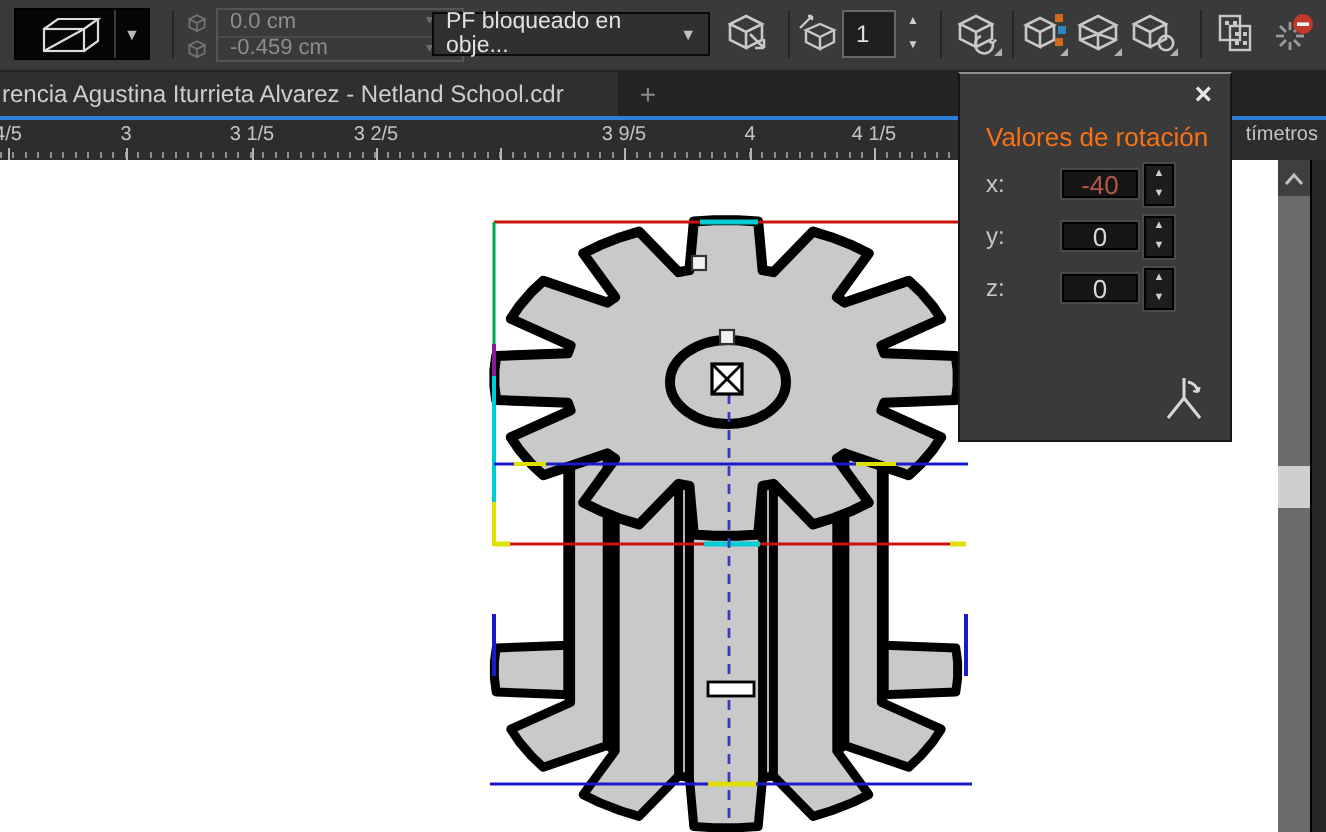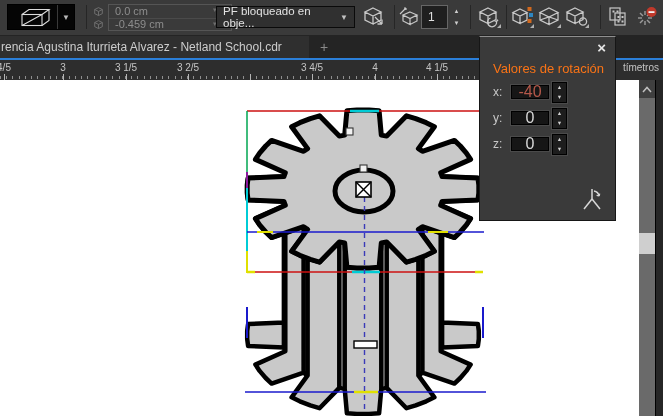--- a/index.html
+++ b/index.html
@@ -45,21 +45,21 @@
   .vs-up { position:absolute; left:0; top:0; width:16px; height:18px; background:#3f3f3f; display:flex; align-items:center; justify-content:center; }
   .vs-thumb { position:absolute; left:0; top:153px; width:16px; height:21px; background:#cfcfcf; }
   .edge-strip { position:absolute; left:655px; top:80px; width:8px; height:336px; background:#262626; border-left:1px solid #000; }
   
   .panel { position:absolute; left:479px; top:36px; width:137px; height:185px; background:#3a3a3a;
     border:1px solid #161616; border-top:1px solid #8f8f8f; z-index:10; }
   .panel-close { position:absolute; right:9px; top:3px; color:#e6e6e6; font-size:15px; font-weight:bold; line-height:16px; }
   .panel-title { position:absolute; left:13px; top:24px; font-size:13px; color:#f97316; }
   .rot-row { position:absolute; left:13px; height:22px; display:flex; align-items:center; }
   .rot-label { width:18px; font-size:12px; color:#c8c8c8; }
-  .rot-field { width:38px; height:14px; background:#161616; border:1px solid #000; box-shadow:0 0 0 1px #4a4a4a; display:flex; align-items:center; justify-content:center; font-size:16px; }
+  .rot-field { width:38px; height:14px; background:#161616; border:1px solid #000; box-shadow:0 0 0 1px #4a4a4a; display:flex; align-items:center; justify-content:center; font-size:13px;margin-left:20px; }
   .rot-spin { width:15px; height:21px; margin-left:3px; background:#1d1d1d; border:1px solid #000; box-shadow:0 0 0 1px #4a4a4a; display:flex; flex-direction:column; align-items:center; justify-content:space-around; color:#d0d0d0; font-size:5.5px; }
   .axis-icon { position:absolute; right:9px; bottom:7px; }
 </style>
 </head>
 <body>
 
 <div class="app">
 
   <div class="toolbar">
     <div class="preset">
@@ -214,21 +214,21 @@
         <span class="rlabel" style="left: 4px;">4/5</span>
         <i class="rtick" style="left: 4px;"></i>
         <span class="rlabel" style="left: 63px;">3</span>
         <i class="rtick" style="left: 63px;"></i>
         <span class="rlabel" style="left: 126px;">3 1/5</span>
         <i class="rtick" style="left: 126px;"></i>
         <span class="rlabel" style="left: 188px;">3 2/5</span>
         <i class="rtick" style="left: 188px;"></i>
         <span class="rlabel" style="left: 250px; margin-top: 28px;">3 3/5</span>
         <i class="rtick" style="left: 250px;"></i>
-        <span class="rlabel" style="left: 312px;">3 4/5</span>
+        <span class="rlabel" style="left: 312px;">3 9/5</span>
         <i class="rtick" style="left: 312px;"></i>
         <span class="rlabel" style="left: 375px;">4</span>
         <i class="rtick" style="left: 375px;"></i>
         <span class="rlabel" style="left: 437px;">4 1/5</span>
         <i class="rtick" style="left: 437px;"></i>
       </div>
     <div class="runit">tímetros</div>
   </div>
 
   <div class="canvas">

